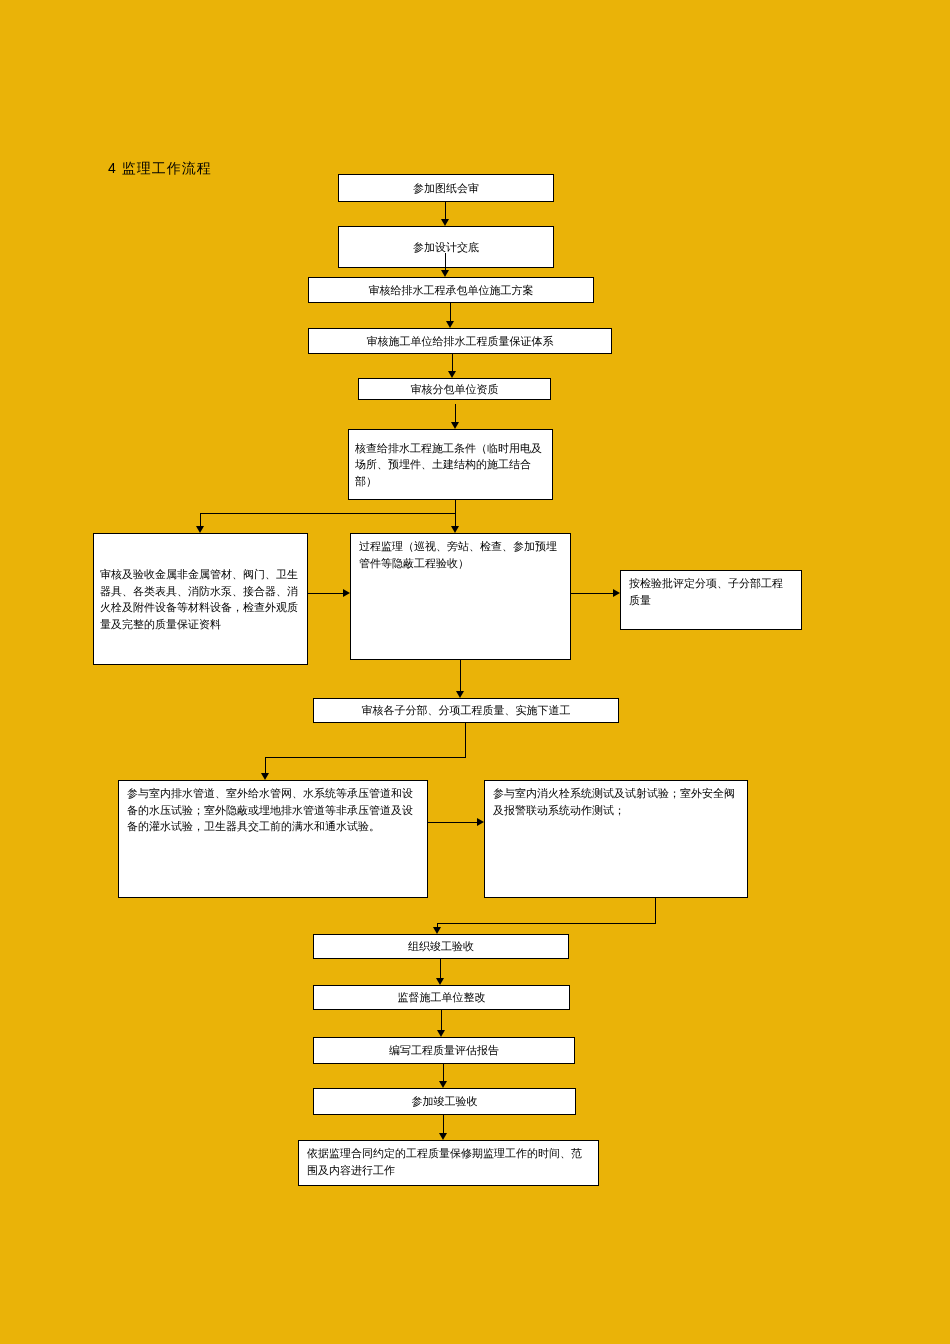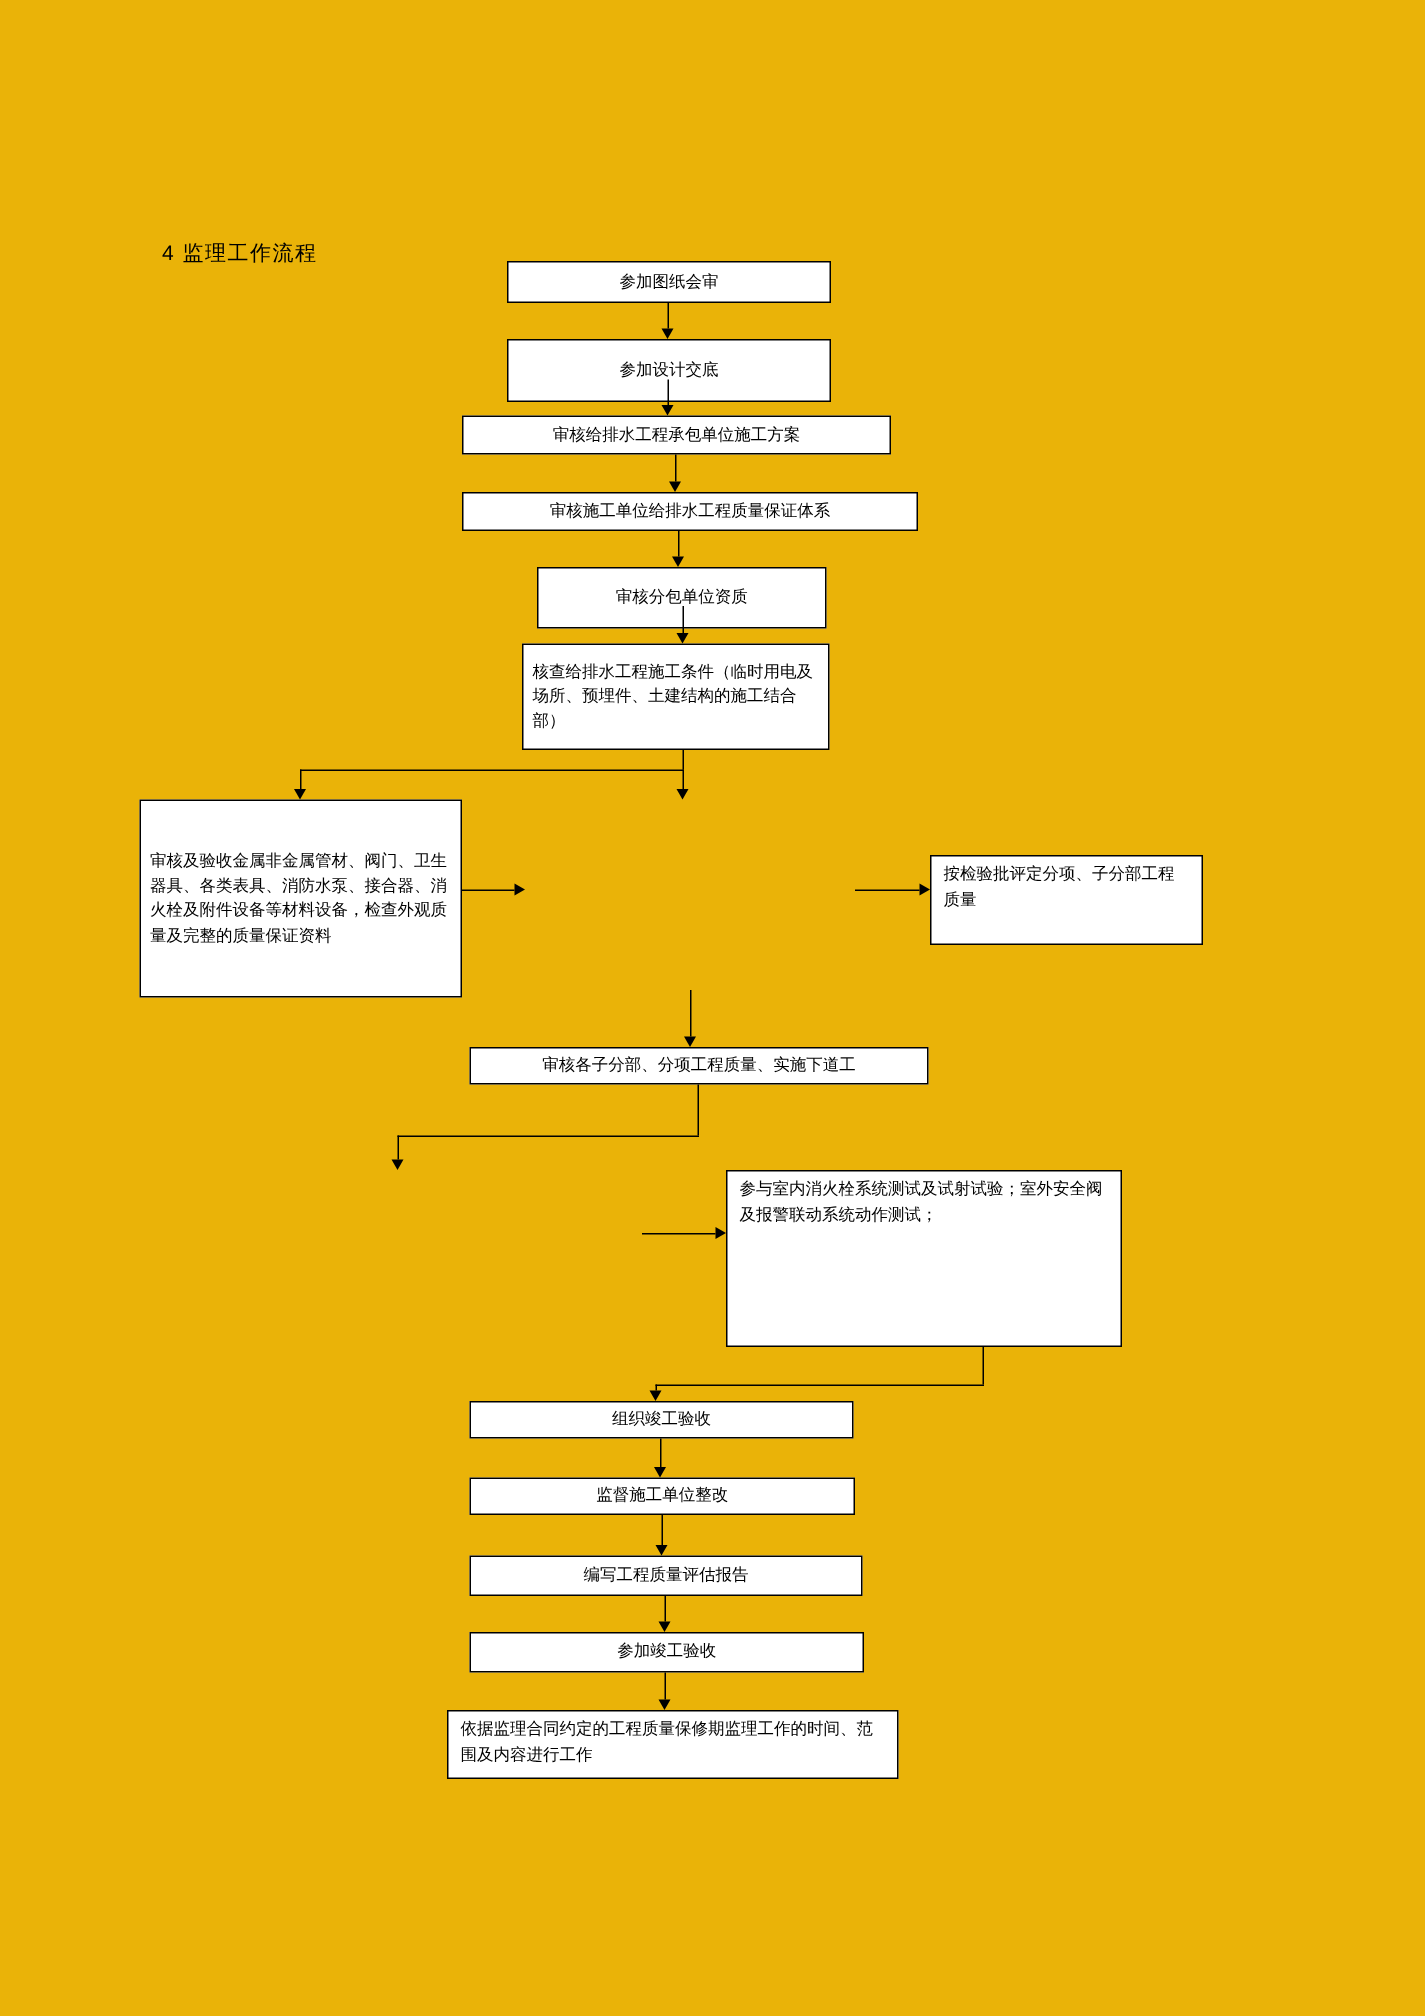--- a/index.html
+++ b/index.html
@@ -43,21 +43,21 @@
     padding: 2px 6px;
     text-align: left;
     display: flex;
     align-items: center;
   }
   
   .n1  { left:338px; top:174px;  width:216px; height:28px; }
   .n2  { left:338px; top:226px;  width:216px; height:42px; }
   .n3  { left:308px; top:277px;  width:286px; height:26px; }
   .n4  { left:308px; top:328px;  width:304px; height:26px; }
-  .n5  { left:358px; top:378px;  width:193px; height:41px; }
+  .n5  { left:358px; top:378px;  width:193px; height:22px; }
   .n6  { left:348px; top:429px;  width:205px; height:71px;  }
   .n7  { left:93px;  top:533px;  width:215px; height:132px; }
   .n8  { left:350px; top:533px;  width:221px; height:127px; }
   .n9  { left:620px; top:570px;  width:182px; height:60px; padding-top:8px; }
   .n10 { left:313px; top:698px;  width:306px; height:25px; }
   .n11 { left:118px; top:780px;  width:310px; height:118px; }
   .n12 { left:484px; top:780px;  width:264px; height:118px; }
   .n13 { left:313px; top:934px;  width:256px; height:25px; }
   .n14 { left:313px; top:985px;  width:257px; height:25px; }
   .n15 { left:313px; top:1037px; width:262px; height:27px; }
@@ -80,22 +80,24 @@
 
   <div class="title">4  监理工作流程</div>
 
   <div class="box center n1">参加图纸会审</div>
   <div class="box center n2">参加设计交底</div>
   <div class="box center n3">审核给排水工程承包单位施工方案</div>
   <div class="box center n4">审核施工单位给排水工程质量保证体系</div>
   <div class="box center n5">审核分包单位资质</div>
   <div class="box leftmid n6">核查给排水工程施工条件（临时用电及场所、预埋件、土建结构的施工结合部）</div>
   <div class="box leftmid n7">审核及验收金属非金属管材、阀门、卫生器具、各类表具、消防水泵、接合器、消火栓及附件设备等材料设备，检查外观质量及完整的质量保证资料</div>
+  <div class="box left n8">过程监理（巡视、旁站、检查、参加预埋管件等隐蔽工程验收）</div>
   <div class="box left n9">按检验批评定分项、子分部工程质量</div>
   <div class="box center n10">审核各子分部、分项工程质量、实施下道工</div>
+  <div class="box left n11">参与室内排水管道、室外给水管网、水系统等承压管道和设备的水压试验；室外隐蔽或埋地排水管道等非承压管道及设备的灌水试验，卫生器具交工前的满水和通水试验。</div>
   <div class="box left n12">参与室内消火栓系统测试及试射试验；室外安全阀及报警联动系统动作测试；</div>
   <div class="box center n13">组织竣工验收</div>
   <div class="box center n14">监督施工单位整改</div>
   <div class="box center n15">编写工程质量评估报告</div>
   <div class="box center n16">参加竣工验收</div>
   <div class="box left n17">依据监理合同约定的工程质量保修期监理工作的时间、范围及内容进行工作</div>
 
   <div class="vline" style="left:445px;top:202px;height:17px"></div>
   <div class="arr-d" style="left:441px;top:219px"></div>
 

